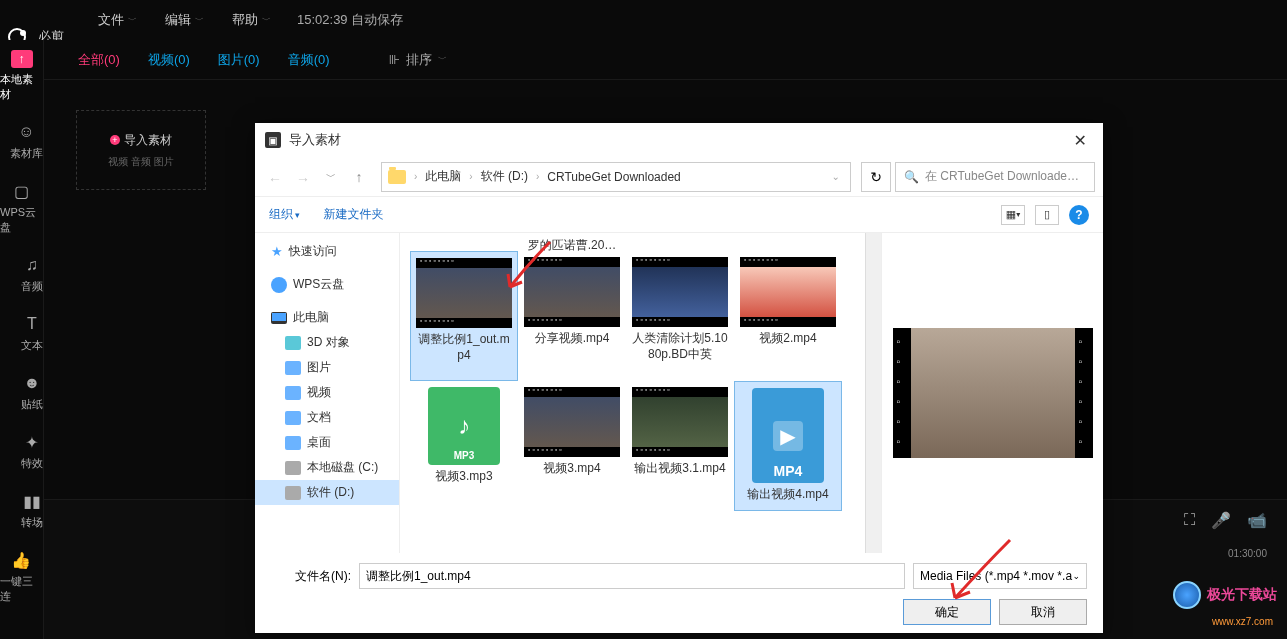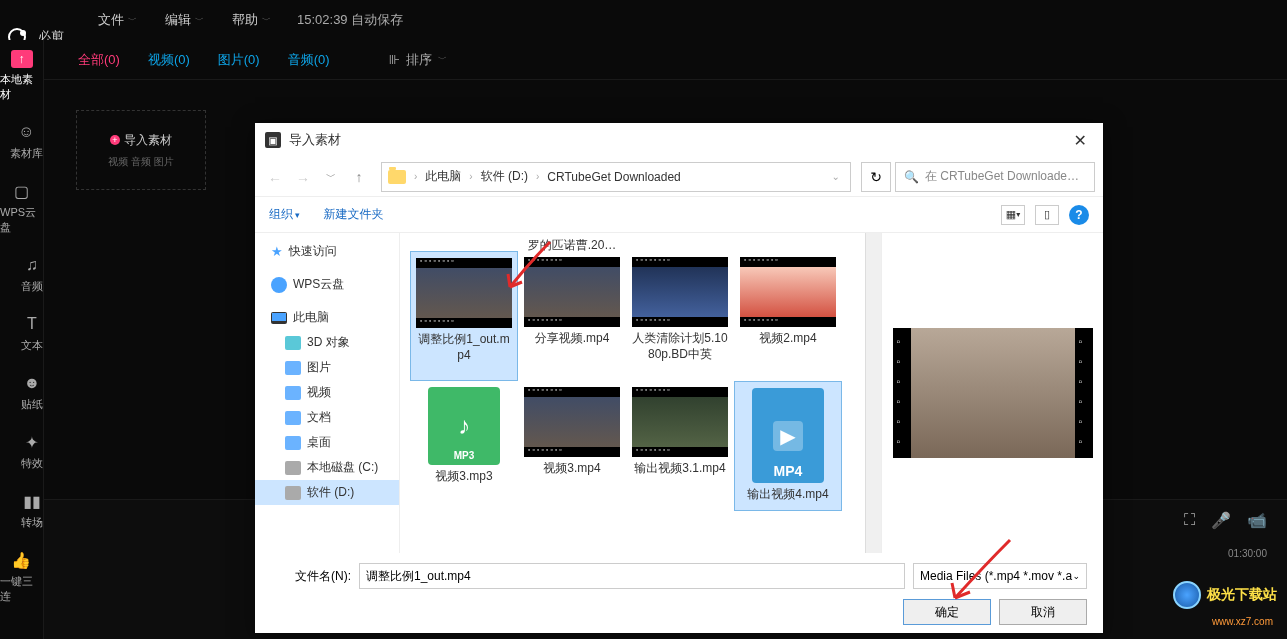--- a/index.html
+++ b/index.html
@@ -107,21 +107,21 @@
 .btn.primary { border: 1px solid #5a9bd8; }
 
 
 .arrow { position: absolute; width: 70px; height: 70px; pointer-events: none; }
 .arrow svg { width: 100%; height: 100%; }
 
 
 .wm1 { position: absolute; right: 10px; bottom: 30px; display: flex; align-items: center; gap: 6px; }
 .wm1-ico { width: 28px; height: 28px; background: radial-gradient(circle, #4aa3ff, #1a5ba8); border-radius: 50%; border: 2px solid #8ad4ff; }
 .wm1-txt { display: flex; flex-direction: column; }
-.wm1-name { color: #fde047; font-size: 14px; font-weight: bold; }
+.wm1-name { color: #ec4899; font-size: 14px; font-weight: bold; }
 .wm2 { position: absolute; right: 14px; bottom: 12px; color: #ff9a3a; font-size: 10px; }
 </style>
 </head>
 <body>
 
 <div class="top-bar">
   <div class="app-logo">
     <span class="logo-icon"></span>
     <span>必剪</span>
   </div>

